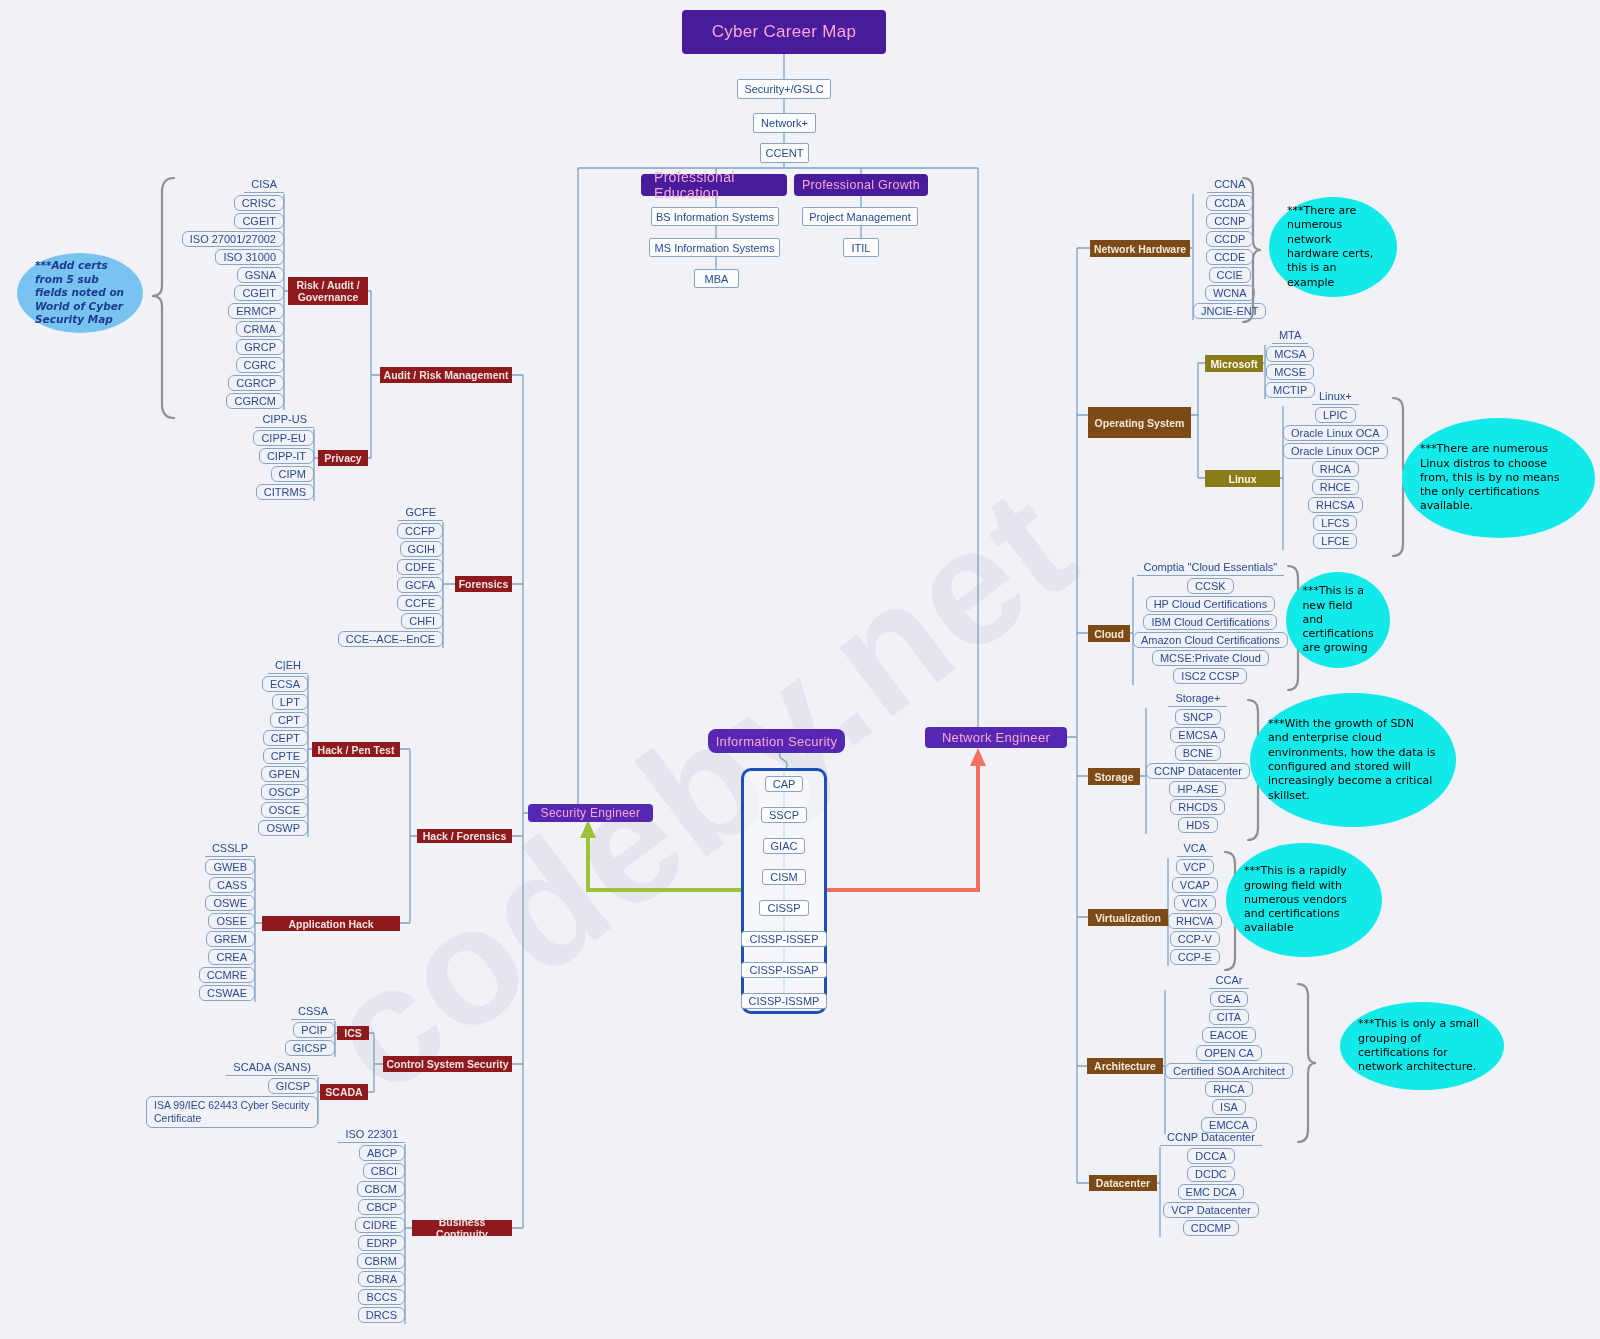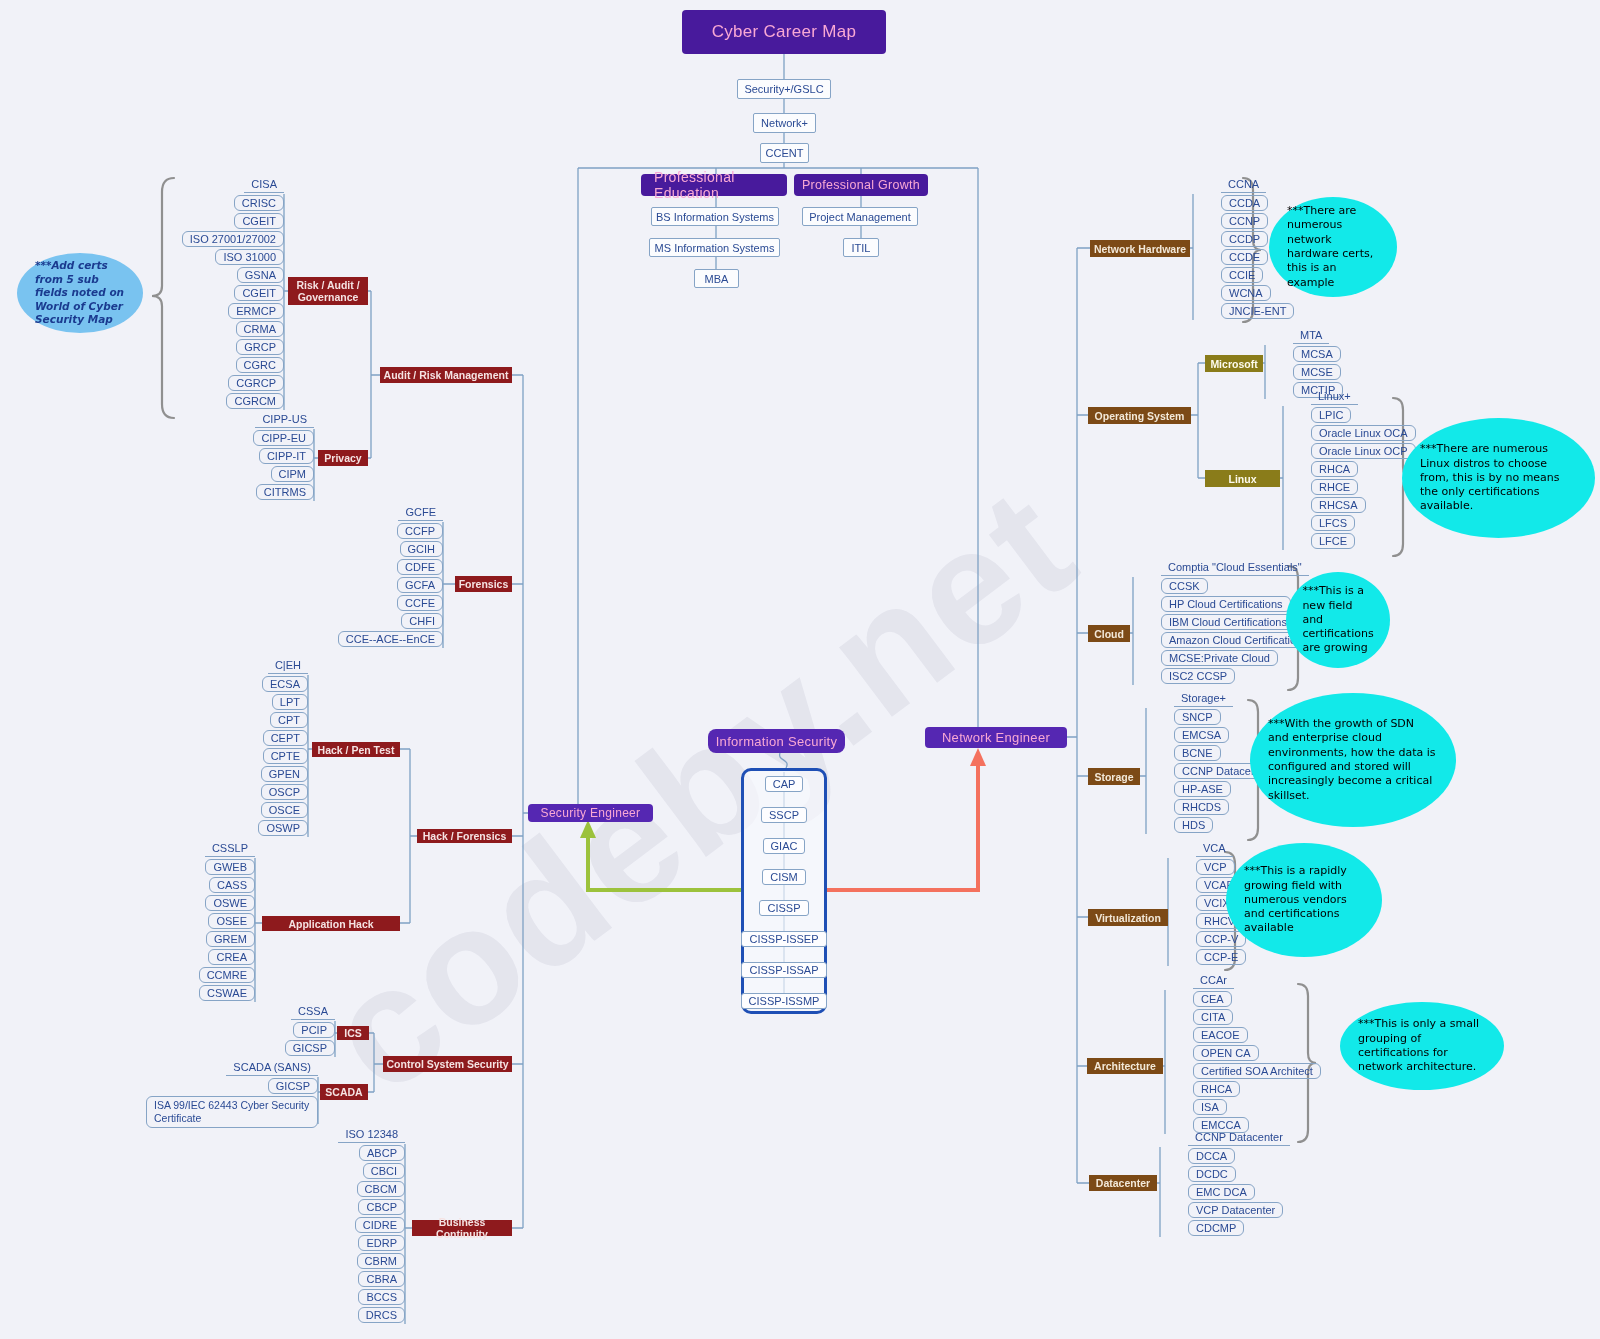--- a/index.html
+++ b/index.html
@@ -37,21 +37,21 @@
   .olive{background:#8a7c1a;color:#fdfbee;}
   
   .chainbox{
     background:#fbfcfe;border:1px solid #86a4c6;border-radius:2px;
     display:flex;align-items:center;justify-content:center;
     font-size:11px;color:#2a4a94;
   }
   
   .list{position:absolute;display:flex;flex-direction:column;z-index:2;}
   .left-list{align-items:flex-end;}
-  .right-list{align-items:flex-start;padding-left:28px;}
+  .right-list{align-items:center;}
   .node{
     box-sizing:border-box;height:16px;margin-bottom:2px;line-height:13px;
     padding:1px 7px;border:1px solid #86a4c6;border-radius:6px;
     font-size:11px;color:#2a4a94;white-space:nowrap;background:transparent;
   }
   .node.plain{border:none;border-bottom:1px solid #86a4c6;border-radius:0;}
   .scada-list .node:nth-child(3){
     white-space:normal;width:172px;height:auto;line-height:13px;
     padding:2px 7px;text-align:left;font-size:10.5px;
   }
@@ -243,35 +243,35 @@
       <div class="node plain">CSSA</div>
       <div class="node">PCIP</div>
       <div class="node">GICSP</div>
     </div>
   <div class="list left-list scada-list" style="right:1282px;top:1060px;">
       <div class="node plain">SCADA (SANS)</div>
       <div class="node">GICSP</div>
       <div class="node">ISA 99/IEC 62443 Cyber Security Certificate</div>
     </div>
   <div class="list left-list" style="right:1195px;top:1127px;">
-      <div class="node plain">ISO 12348</div>
+      <div class="node plain">ISO 22301</div>
       <div class="node">ABCP</div>
       <div class="node">CBCI</div>
       <div class="node">CBCM</div>
       <div class="node">CBCP</div>
       <div class="node">CIDRE</div>
       <div class="node">EDRP</div>
       <div class="node">CBRM</div>
       <div class="node">CBRA</div>
       <div class="node">BCCS</div>
       <div class="node">DRCS</div>
     </div>
 
   <div class="abs cat brown" style="left:1090px;top:240px;width:100px;height:17px;">Network Hardware</div>
-  <div class="abs cat brown" style="left:1088px;top:407px;width:103px;height:17px;text-align:right;">Operating System</div>
+  <div class="abs cat brown" style="left:1088px;top:407px;width:103px;height:31px;text-align:right;">Operating System</div>
   <div class="abs cat olive" style="left:1205px;top:355px;width:58px;height:17px;">Microsoft</div>
   <div class="abs cat olive" style="left:1205px;top:470px;width:75px;height:17px;">Linux</div>
   <div class="abs cat brown" style="left:1088px;top:625px;width:42px;height:17px;">Cloud</div>
   <div class="abs cat brown" style="left:1088px;top:768px;width:52px;height:17px;">Storage</div>
   <div class="abs cat brown" style="left:1088px;top:909px;width:80px;height:17px;">Virtualization</div>
   <div class="abs cat brown" style="left:1087px;top:1058px;width:76px;height:16px;">Architecture</div>
   <div class="abs cat brown" style="left:1089px;top:1175px;width:68px;height:16px;">Datacenter</div>
 
   <div class="list right-list" style="left:1193px;top:177px;">
       <div class="node plain">CCNA</div>

